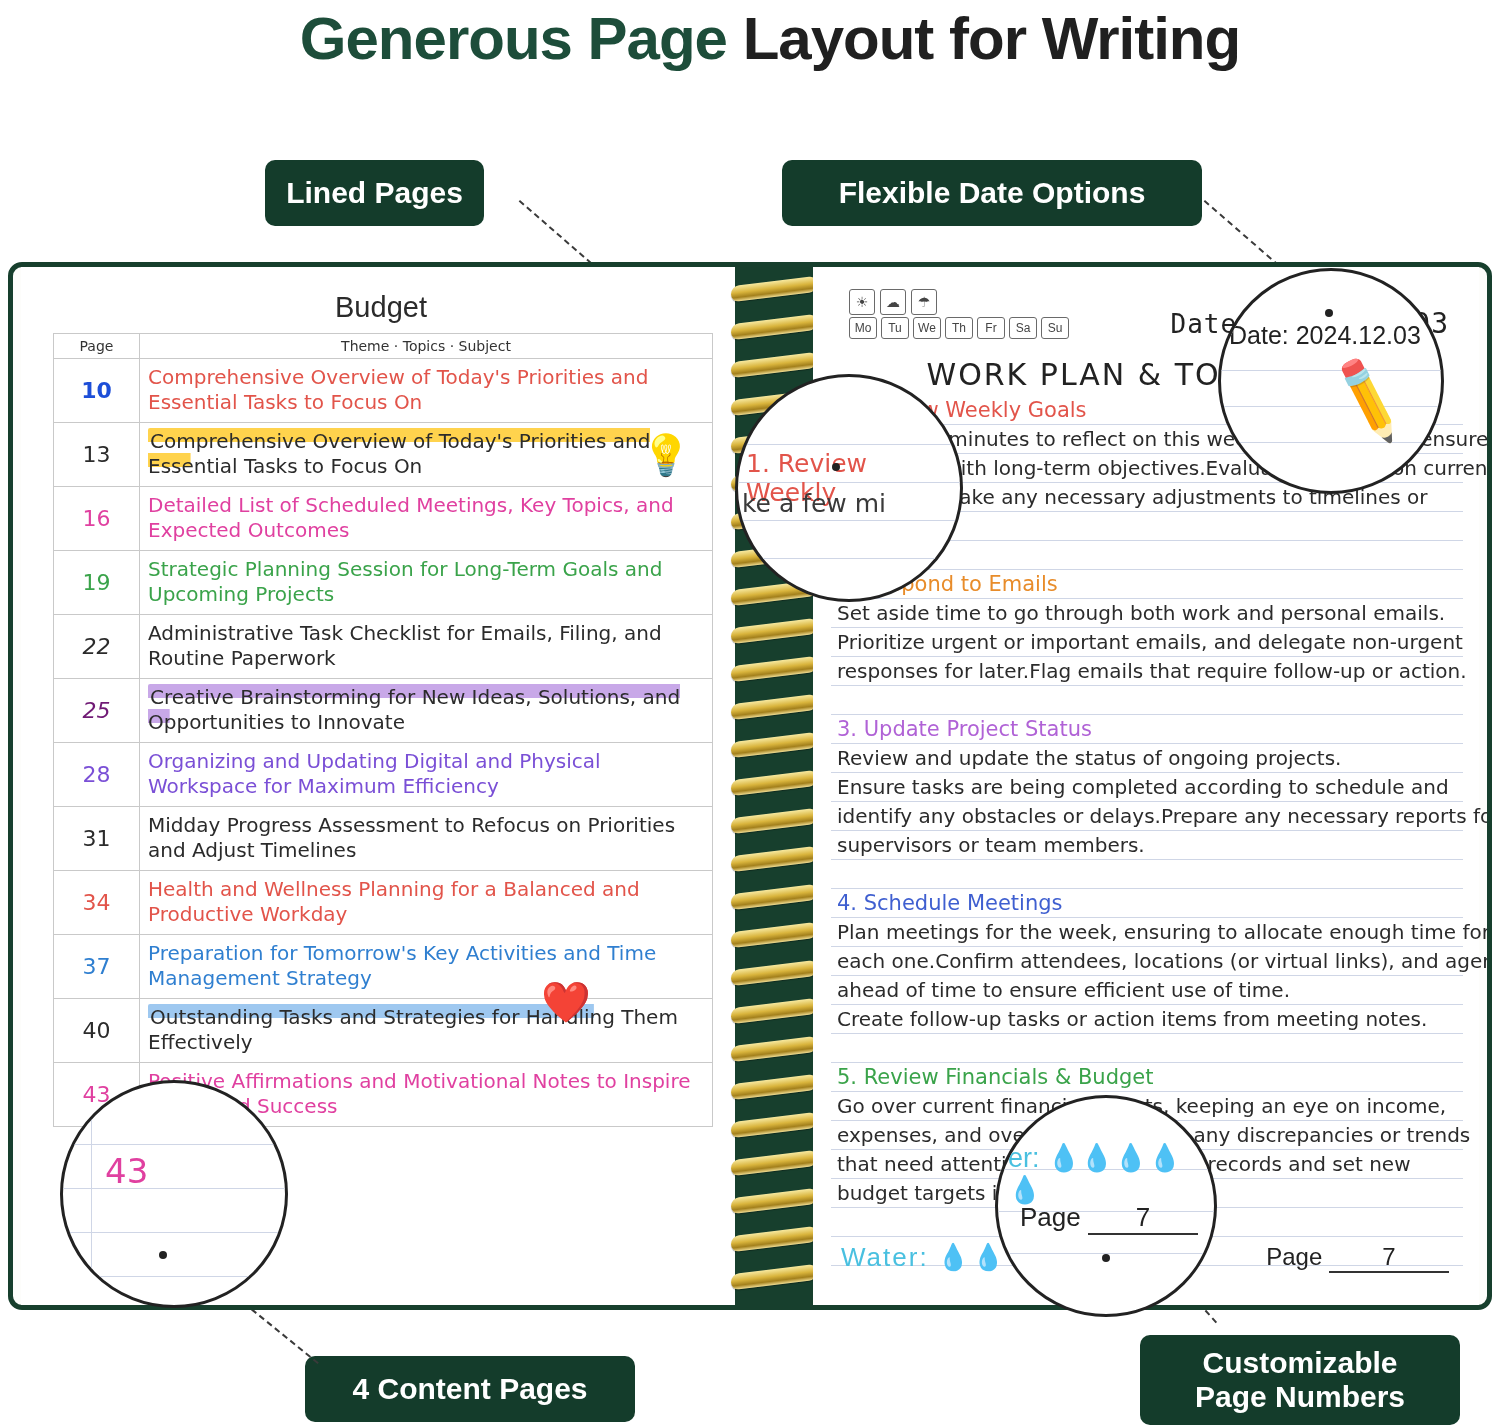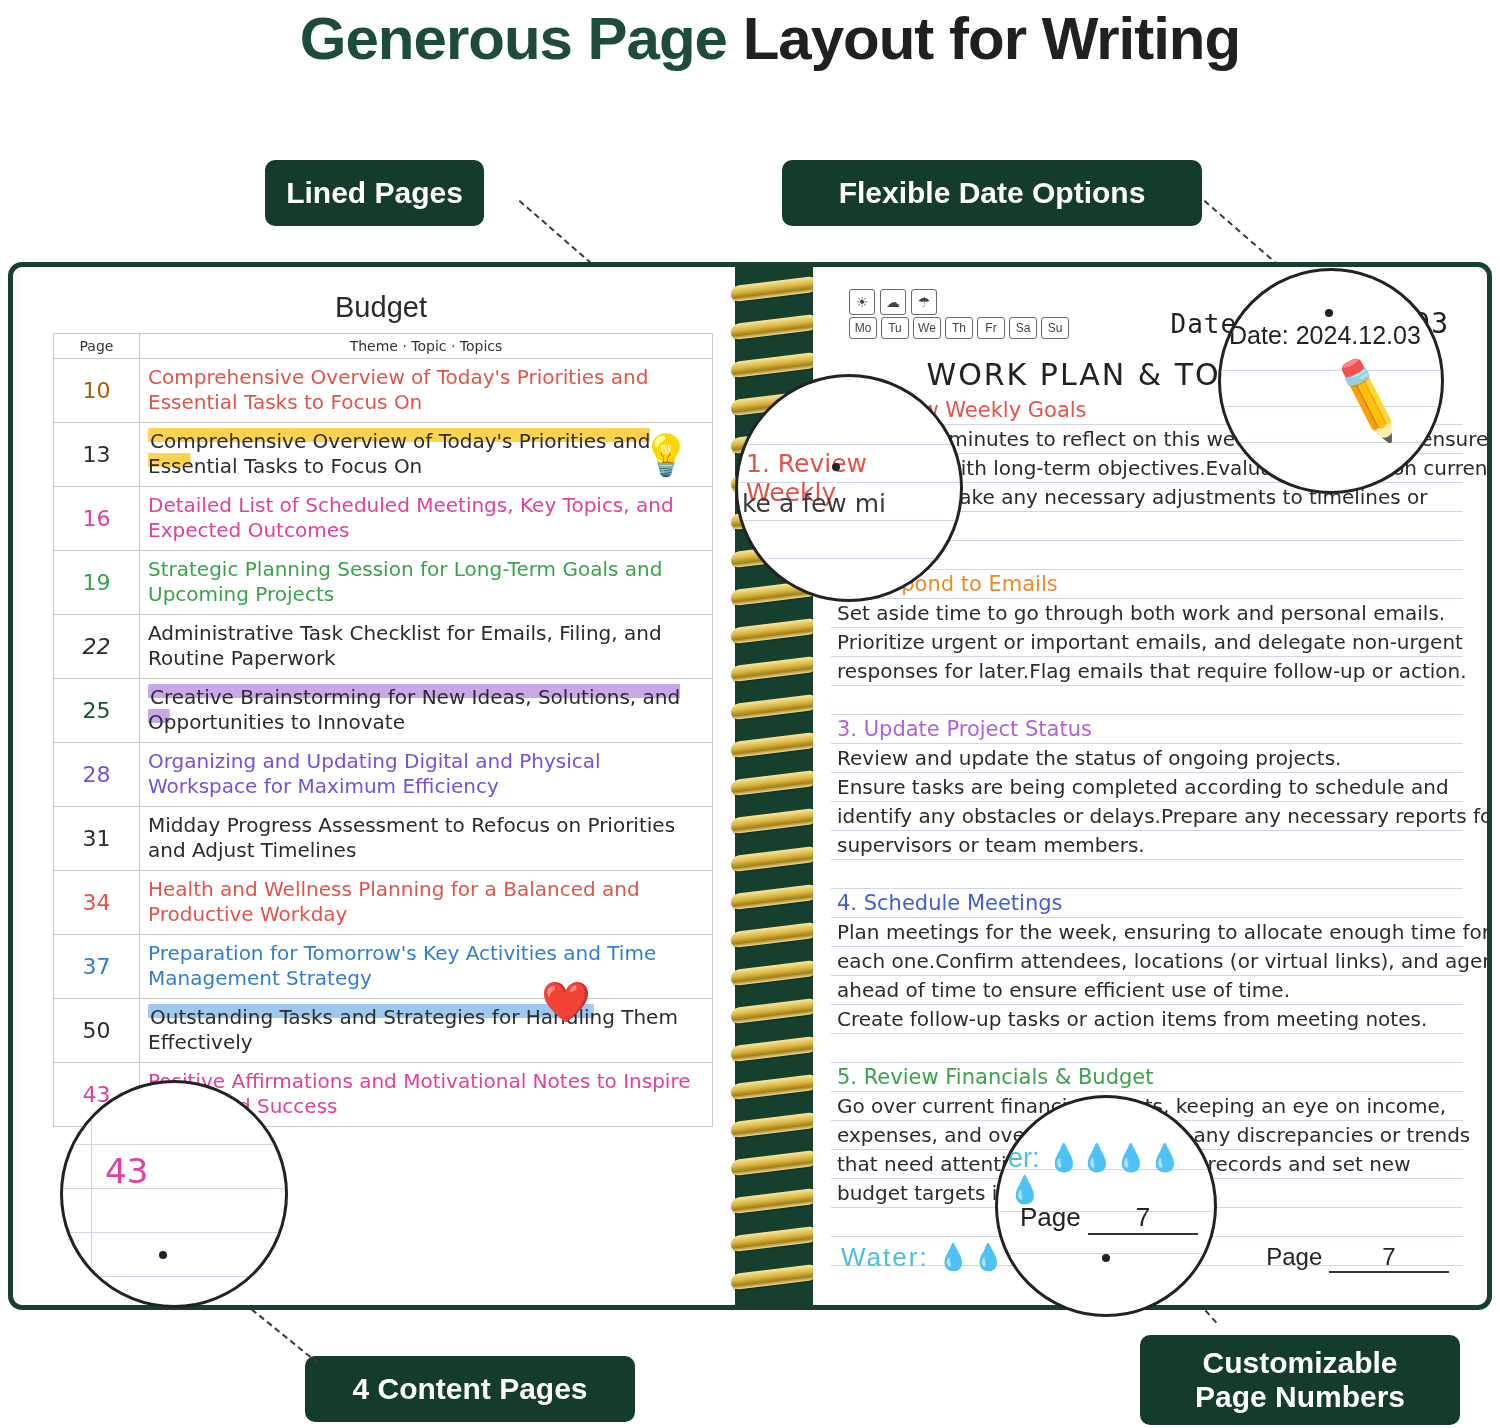--- a/index.html
+++ b/index.html
@@ -188,66 +188,66 @@
 
 <div class="notebook">
 
   <div class="page page-left">
     <div class="content-title">Budget</div>
 
     <table class="toc">
       <thead>
         <tr>
           <th class="c-page">Page</th>
-          <th>Theme · Topic · Topics</th>
+          <th>Theme · Topics · Subject</th>
         </tr>
       </thead>
       <tbody id="toc-body">
           <tr>
-            <td class="num" style="color: #a16207;">10</td>
+            <td class="num" style="color: #1d4ed8; font-weight: bold;">10</td>
             <td class="txt"><span style="color: rgb(226, 84, 74); font-family: &quot;DejaVu Sans&quot;, sans-serif;">Comprehensive Overview of Today's Priorities and Essential Tasks to Focus On</span></td>
           </tr>
           <tr>
             <td class="num" style="color: rgb(43, 43, 43);">13</td>
             <td class="txt"><span class="hl" style="color: rgb(43, 43, 43); font-family: &quot;DejaVu Sans&quot;, sans-serif; background: linear-gradient(rgb(255, 211, 77), rgb(255, 211, 77)) left top / 70% 55% no-repeat;">Comprehensive Overview of Today's Priorities and Essential Tasks to Focus On</span></td>
           </tr>
           <tr>
             <td class="num" style="color: rgb(224, 64, 160);">16</td>
             <td class="txt"><span style="color: rgb(224, 64, 160); font-family: &quot;DejaVu Sans&quot;, sans-serif;">Detailed List of Scheduled Meetings, Key Topics, and Expected Outcomes</span></td>
           </tr>
           <tr>
             <td class="num" style="color: rgb(58, 163, 74);">19</td>
             <td class="txt"><span style="color: rgb(58, 163, 74); font-family: &quot;DejaVu Sans&quot;, sans-serif;">Strategic Planning Session for Long-Term Goals and Upcoming Projects</span></td>
           </tr>
           <tr>
             <td class="num" style="color: rgb(43, 43, 43); font-style: italic;">22</td>
             <td class="txt"><span style="color: rgb(43, 43, 43); font-family: &quot;DejaVu Sans&quot;, sans-serif;">Administrative Task Checklist for Emails, Filing, and Routine Paperwork</span></td>
           </tr>
           <tr>
-            <td class="num" style="color: #14532d;">25</td>
+            <td class="num" style="color: #701a75; font-style: italic;">25</td>
             <td class="txt"><span class="hl" style="color: rgb(43, 43, 43); font-family: &quot;DejaVu Sans&quot;, sans-serif; background: linear-gradient(rgb(200, 168, 232), rgb(200, 168, 232)) left top / 70% 55% no-repeat;">Creative Brainstorming for New Ideas, Solutions, and Opportunities to Innovate</span></td>
           </tr>
           <tr>
             <td class="num" style="color: rgb(122, 79, 214);">28</td>
             <td class="txt"><span style="color: rgb(122, 79, 214); font-family: &quot;DejaVu Sans&quot;, sans-serif;">Organizing and Updating Digital and Physical Workspace for Maximum Efficiency</span></td>
           </tr>
           <tr>
             <td class="num" style="color: rgb(43, 43, 43);">31</td>
             <td class="txt"><span style="color: rgb(43, 43, 43); font-family: &quot;DejaVu Sans&quot;, sans-serif;">Midday Progress Assessment to Refocus on Priorities and Adjust Timelines</span></td>
           </tr>
           <tr>
             <td class="num" style="color: rgb(226, 84, 74);">34</td>
             <td class="txt"><span style="color: rgb(226, 84, 74); font-family: &quot;DejaVu Sans&quot;, sans-serif;">Health and Wellness Planning for a Balanced and Productive Workday</span></td>
           </tr>
           <tr>
             <td class="num" style="color: rgb(47, 127, 208);">37</td>
             <td class="txt"><span style="color: rgb(47, 127, 208); font-family: &quot;DejaVu Sans&quot;, sans-serif;">Preparation for Tomorrow's Key Activities and Time Management Strategy</span></td>
           </tr>
           <tr>
-            <td class="num" style="color: rgb(43, 43, 43);">50</td>
+            <td class="num" style="color: rgb(43, 43, 43);">40</td>
             <td class="txt"><span class="hl" style="color: rgb(43, 43, 43); font-family: &quot;DejaVu Sans&quot;, sans-serif; background: linear-gradient(rgb(158, 200, 240), rgb(158, 200, 240)) left top / 70% 55% no-repeat;">Outstanding Tasks and Strategies for Handling Them Effectively</span></td>
           </tr>
           <tr>
             <td class="num" style="color: rgb(224, 64, 160);">43</td>
             <td class="txt"><span style="color: rgb(224, 64, 160); font-family: &quot;DejaVu Sans&quot;, sans-serif;">Positive Affirmations and Motivational Notes to Inspire Continued Success</span></td>
           </tr>
         </tbody>
     </table>
 
     <span class="badge" style="left:620px; top:165px;">💡</span>

